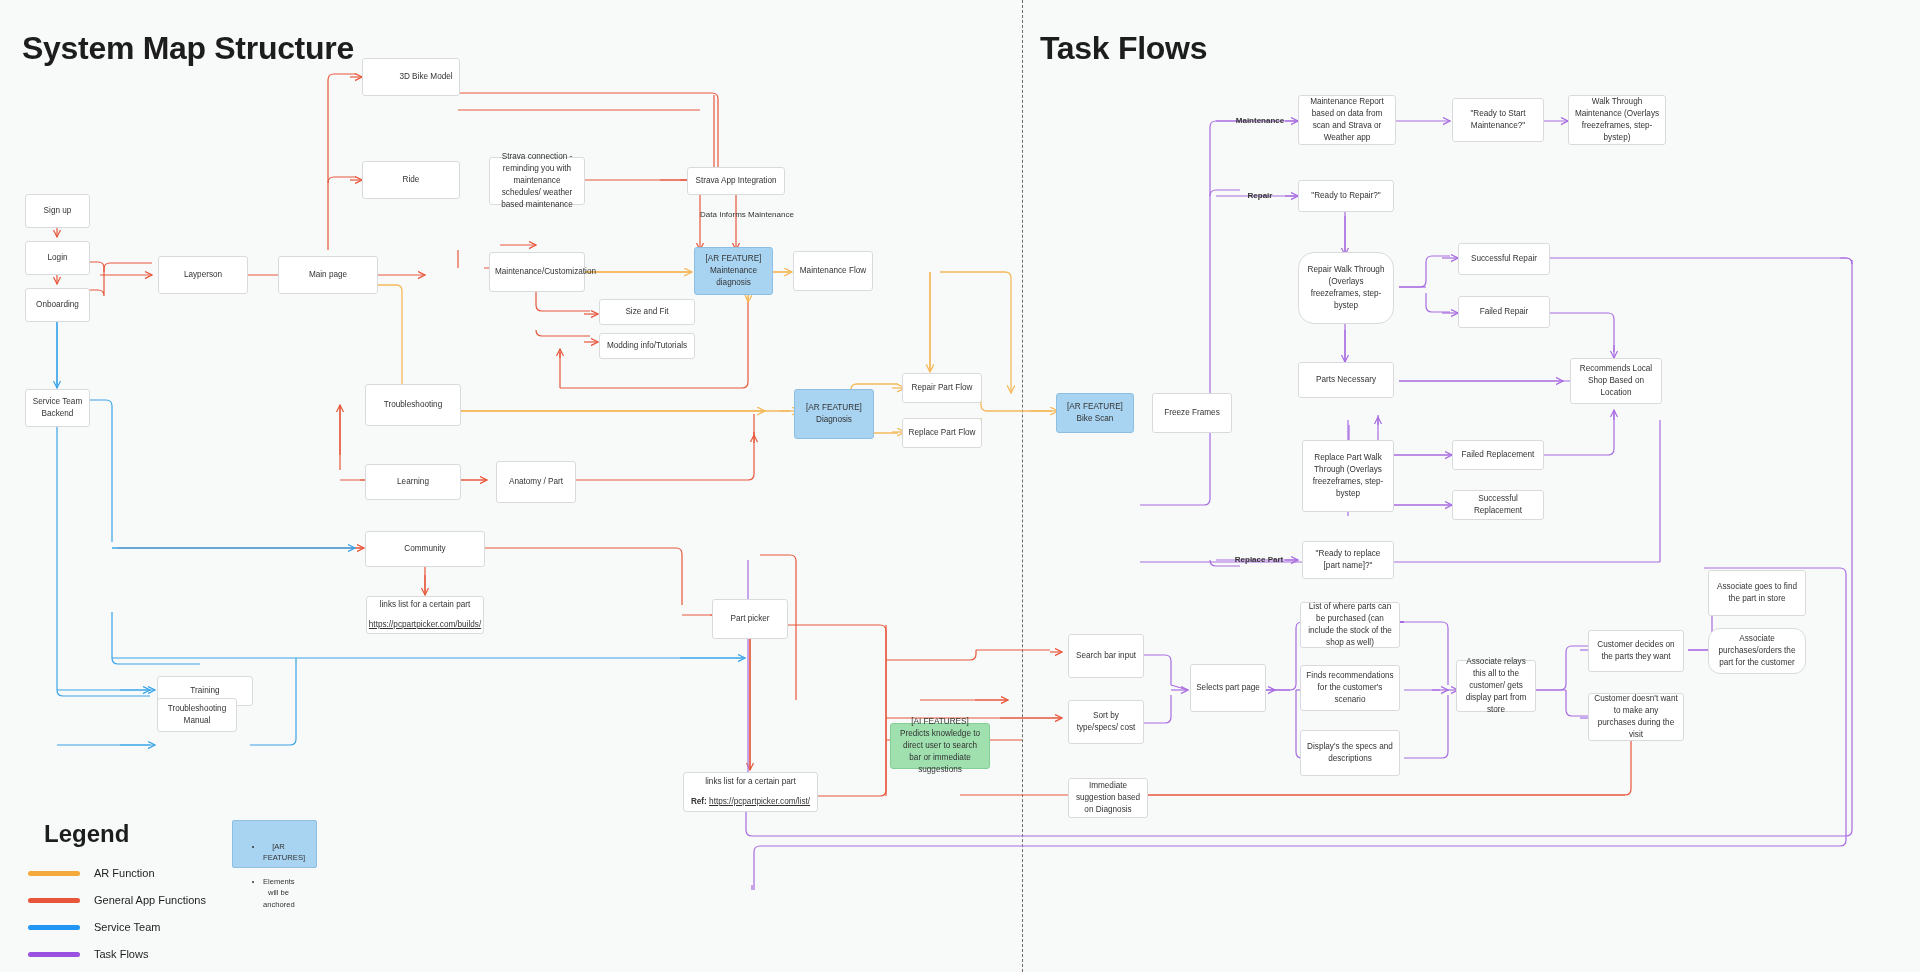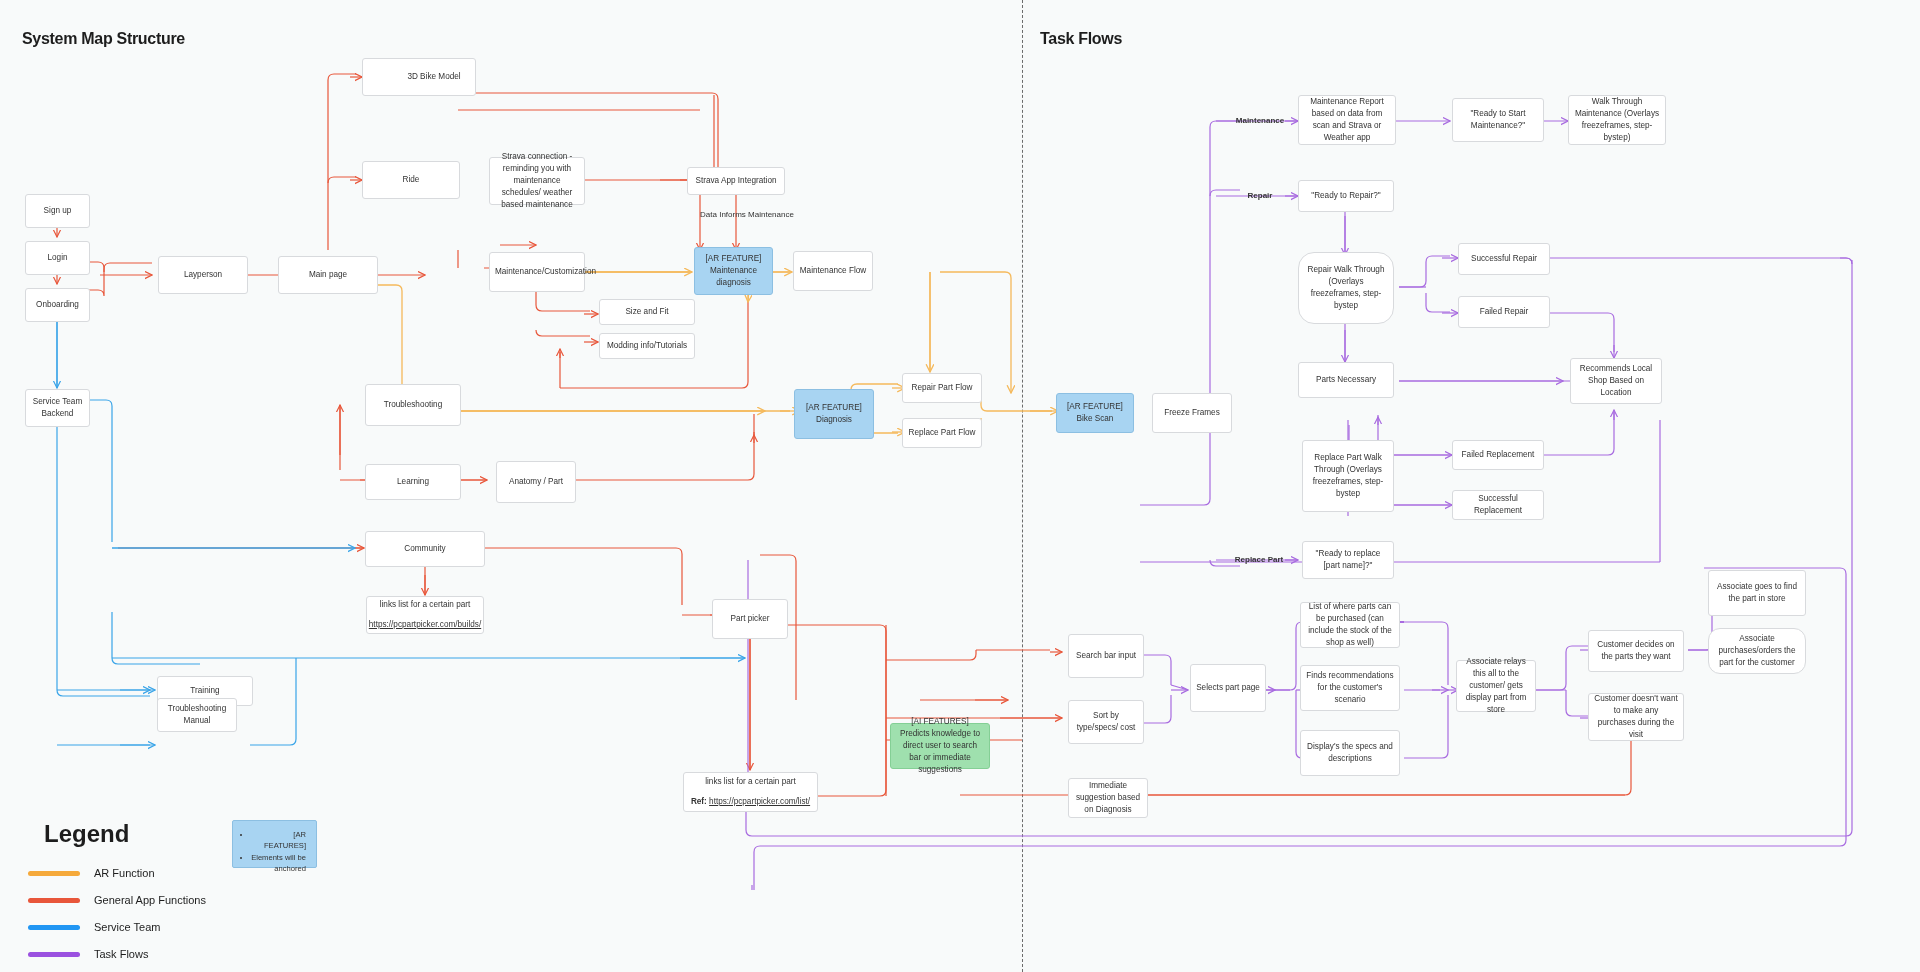--- a/index.html
+++ b/index.html
@@ -7,21 +7,21 @@
   body{
     font-family:"Liberation Sans", sans-serif;
     width:1920px;height:972px;overflow:hidden;position:relative;
     color:#2b2b2b;
     -webkit-font-smoothing:antialiased;
   }
   #canvas{position:absolute;inset:0;width:1920px;height:972px;}
   svg.wires{position:absolute;left:0;top:0;width:1920px;height:972px;pointer-events:none;}
 
   .title{
-    position:absolute;font-size:16px;font-weight:bold;letter-spacing:-0.3px;color:#1d1d1d;
+    position:absolute;font-size:32px;font-weight:bold;letter-spacing:-0.3px;color:#1d1d1d;
     white-space:nowrap;
   }
   .divider{
     position:absolute;top:0;bottom:0;width:0;
     border-left:1.6px dashed #6b6b6b;
   }
 
   
   .node{
     position:absolute;box-sizing:border-box;
@@ -47,21 +47,21 @@
   .legend-title{font-size:24px;font-weight:bold;color:#1d1d1d;margin:0 0 14px 16px;}
   .legend-row{display:flex;align-items:center;height:22px;margin-bottom:5px;}
   .legend-swatch{width:52px;height:5px;border-radius:3px;margin-right:14px;flex:0 0 auto;}
   .legend-label{font-size:11px;color:#1d1d1d;}
 
   .ar-note{
     position:absolute;background:#a8d4f2;border:1px solid #8cbfe2;border-radius:2px;
     font-size:7.6px;color:#333;line-height:1.5;padding:8px 10px 8px 6px;box-sizing:border-box;
   }
   .ar-note ul{margin:0;padding-left:12px;}
-  .ar-note li{margin:0;text-align:right;}
+  .ar-note li{margin:12px;text-align:center;}
 </style>
 </head>
 <body>
 
 <div id="canvas">
 
   <div class="title" style="left:22px;top:30px;">System Map Structure</div>
   <div class="title" style="left:1040px;top:30px;">Task Flows</div>
   <div class="divider" style="left:1022px;"></div>
 
@@ -302,21 +302,21 @@
     </div>
 
   <div class="node" style="left:158px;top:256px;width:90px;height:38px;">
     <span class="tx">Layperson</span>
     </div>
 
   <div class="node" style="left:278px;top:256px;width:100px;height:38px;">
     <span class="tx">Main page</span>
     </div>
 
-  <div class="node" style="left:362px;top:58px;width:114px;height:38px;padding-left:35px;">
+  <div class="node" style="left:362px;top:58px;width:98px;height:38px;padding-left:35px;">
     <span class="tx">3D Bike Model</span>
     </div>
 
   <div class="node" style="left:362px;top:161px;width:98px;height:38px;">
     <span class="tx">Ride</span>
     </div>
 
   <div class="node" style="left:489px;top:157px;width:96px;height:48px;">
     <span class="tx">Strava connection - reminding you with maintenance schedules/ weather based maintenance</span>
     </div>

